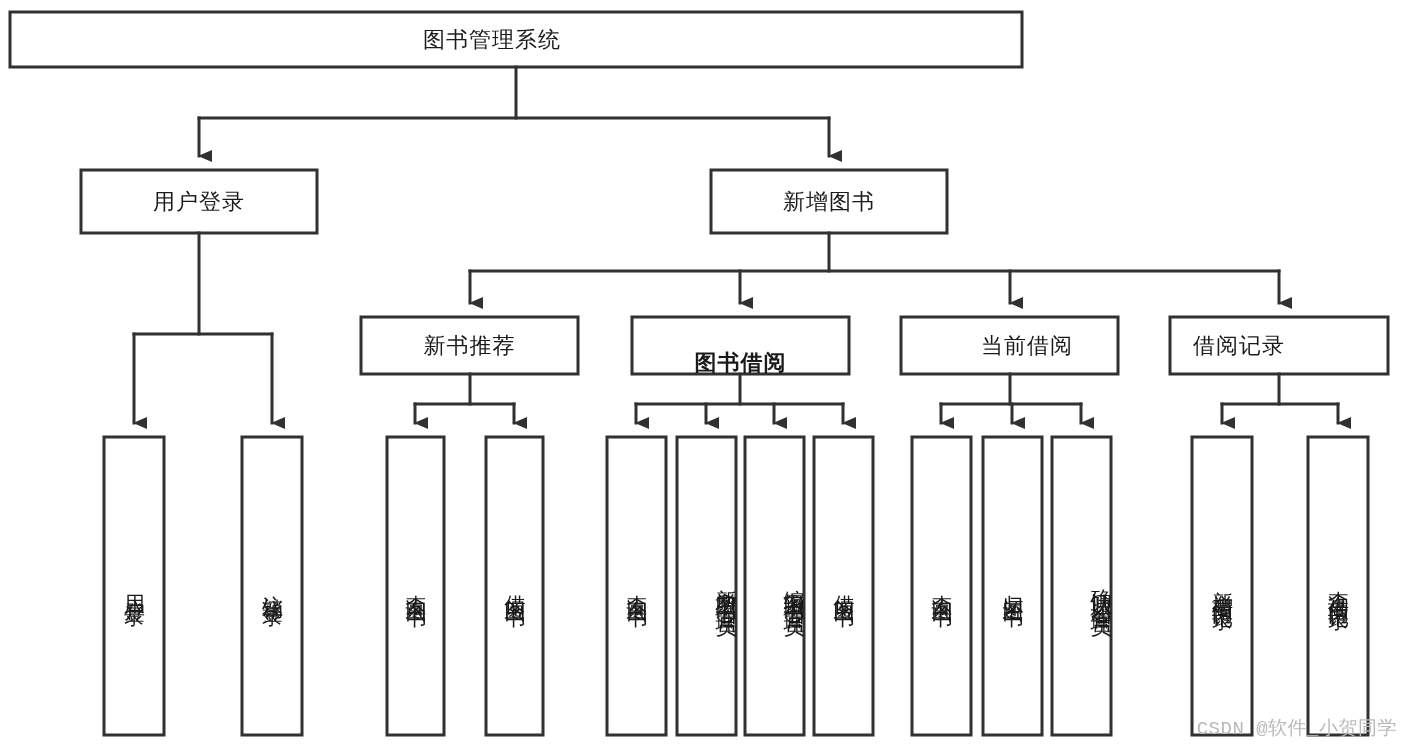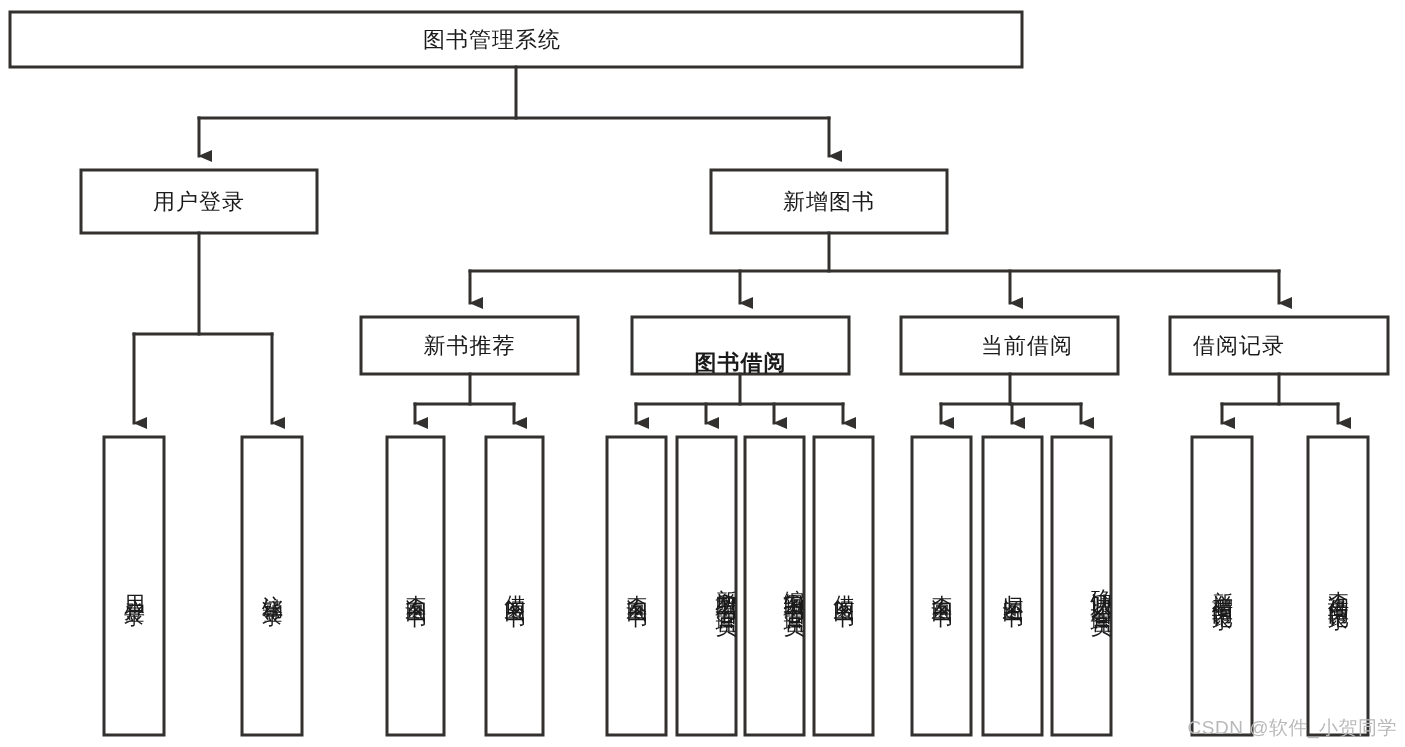--- a/index.html
+++ b/index.html
@@ -62,21 +62,21 @@
     font-size: 21px;
     letter-spacing: 4px;
     line-height: 1;
   }
   .watermark {
     position: absolute;
     right: 8px;
     bottom: 6px;
     font-size: 19px;
     color: #b9b9b9;
-    font-family: Liberation Sans, sans-serif;
+    font-family: Liberation Mono, monospace;
     white-space: nowrap;
     letter-spacing: 0.5px;
   }
 </style>
 </head>
 <body>
 
 <div id="diagram-root">
 
   <svg class="diagram-canvas" viewBox="0 0 1405 747">

